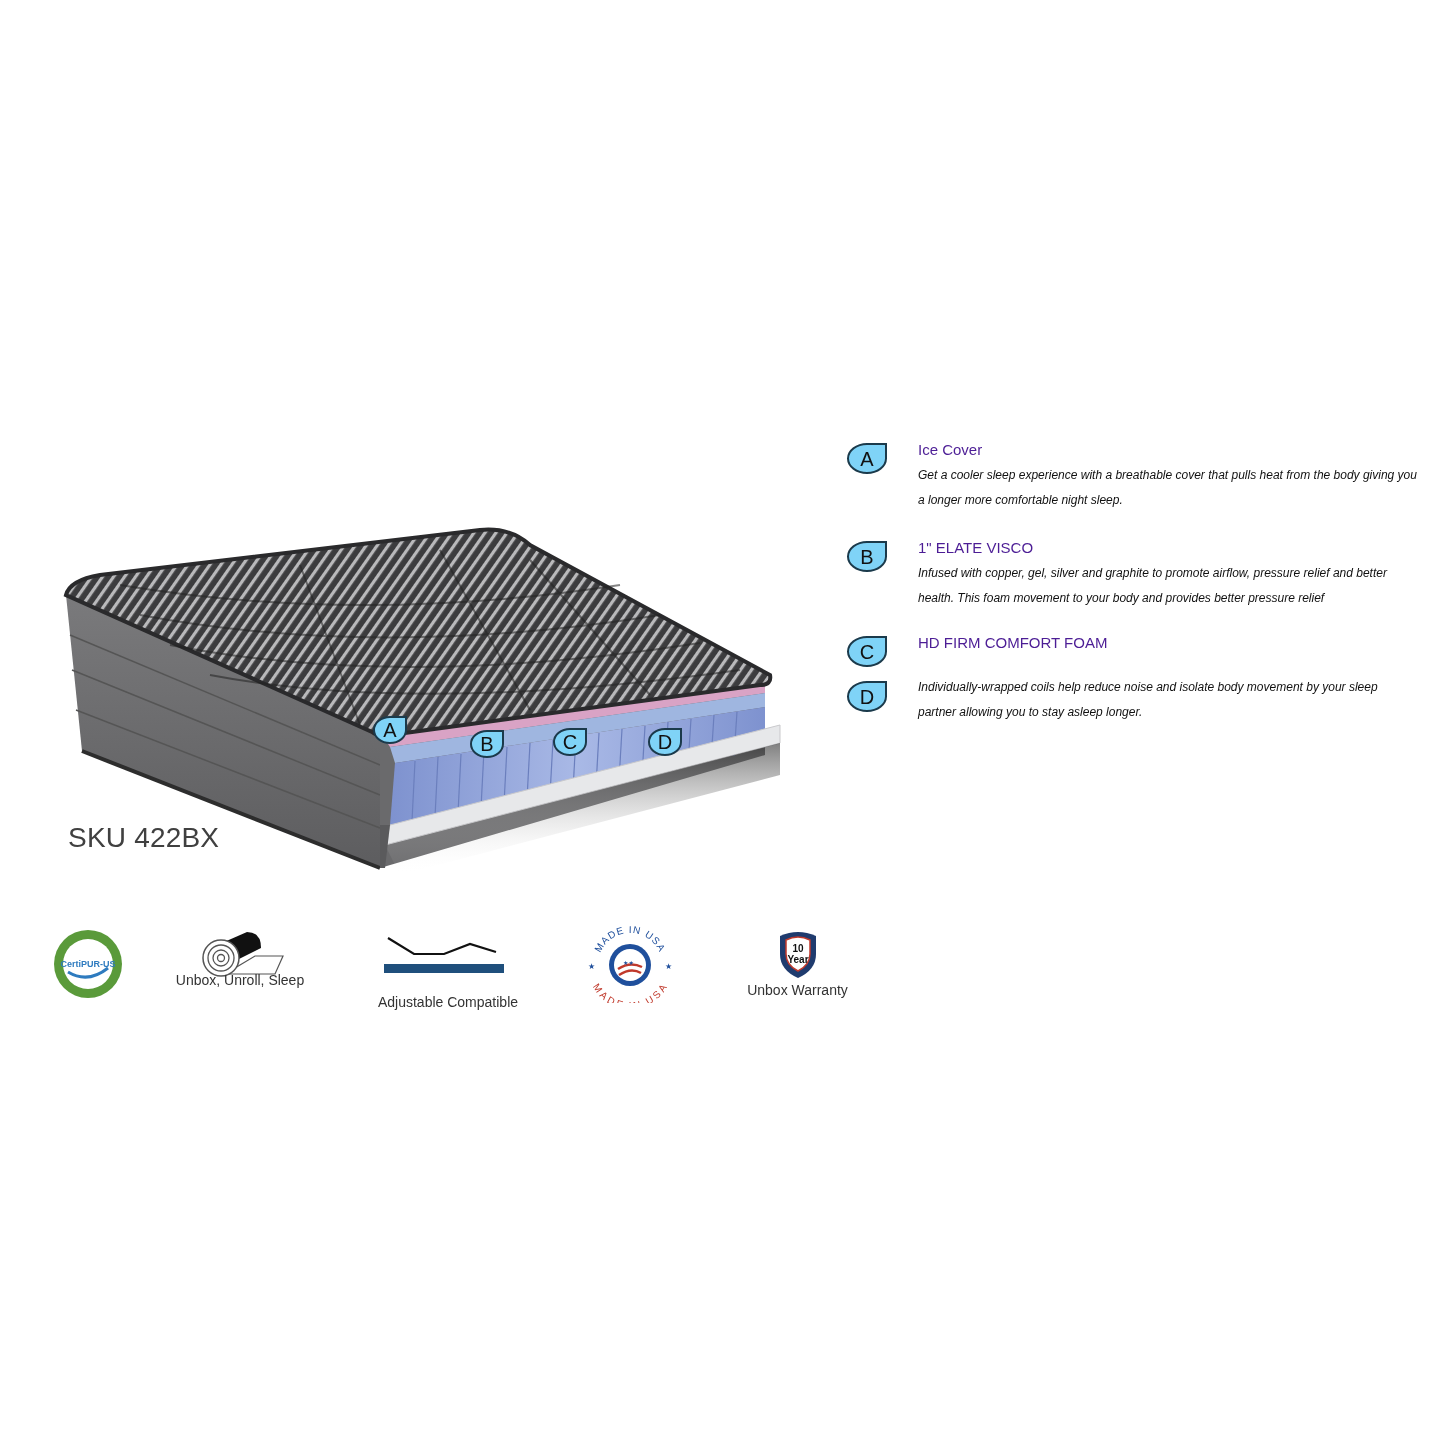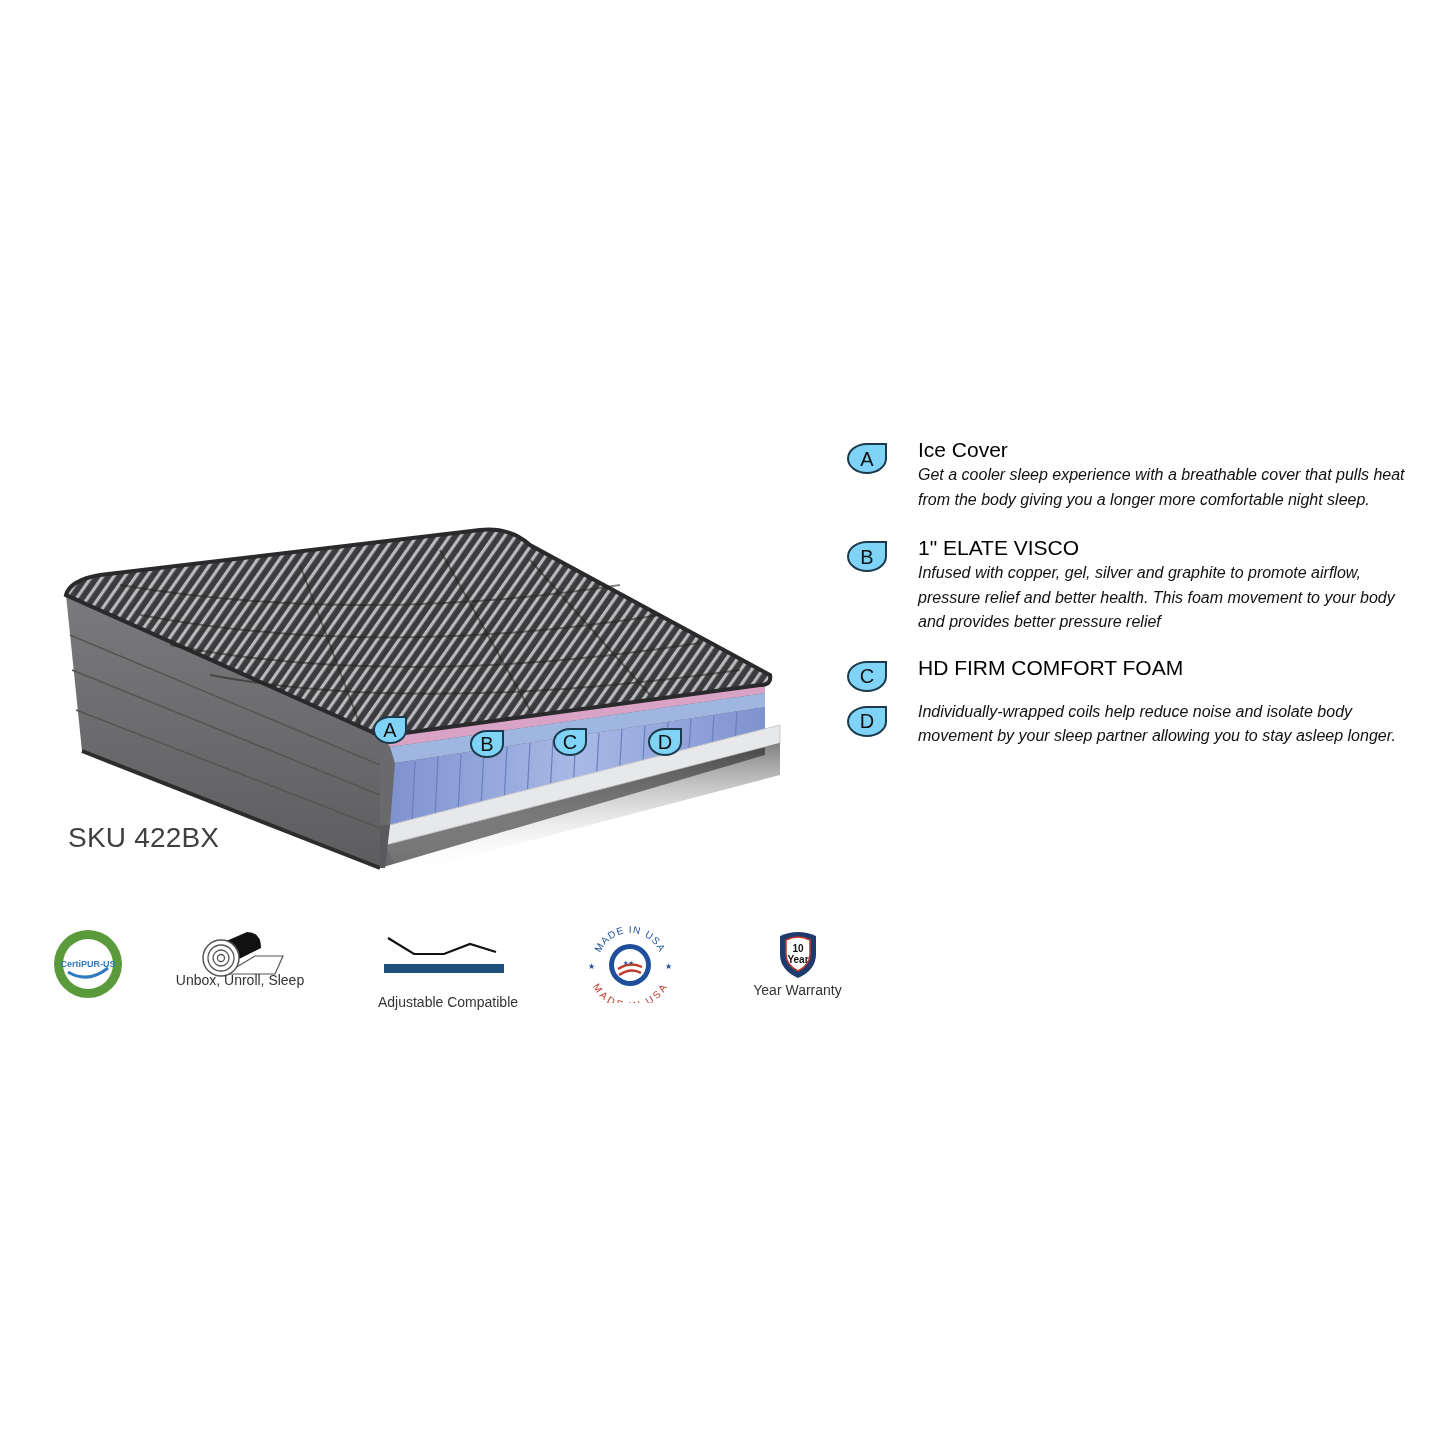--- a/index.html
+++ b/index.html
@@ -17,22 +17,22 @@
       display: flex; align-items: center; justify-content: center;
       font-family: "Liberation Sans", sans-serif; font-size: 20px; color: #111; line-height: 1;
     }
 
     .sku { position: absolute; left: 68px; top: 822px; font-size: 28px; color: #404040; letter-spacing: 0.2px; }
 
     
     .features { position: absolute; left: 847px; top: 437px; width: 570px; }
     .feature { position: relative; padding-left: 71px; }
     .feature .marker { position: absolute; left: 0; top: 6px; width: 40px; height: 31px; }
-    .feature-title { font-size: 21px; color: #000000; line-height: 26px; }
-    .feature-desc { font-style: italic; font-size: 16px; line-height: 24.5px; color: #111; }
+    .feature-title { font-size: 15px; color: #4c1d95; line-height: 26px; }
+    .feature-desc { font-style: italic; font-size: 12px; line-height: 24.5px; color: #111; }
     .f-a { margin-bottom: 23px; }
     .f-b { margin-bottom: 20px; }
     .f-c { margin-bottom: 19px; }
 
     
     .badge { position: absolute; text-align: center; }
     .badge-label { font-size: 14px; color: #333; white-space: nowrap; }
 
     .b-certipur { left: 50px; top: 928px; width: 76px; height: 72px; text-decoration: underline; }
     .b-unbox { left: 160px; top: 928px; width: 160px; }
@@ -218,14 +218,14 @@
   </svg>
 </div>
 
 <div class="badge b-warranty">
   <svg width="44" height="52" viewBox="0 0 44 52" style="position:absolute; left:31px; top:0;">
     <path d="M4 8 Q22 0 40 8 L40 26 Q40 42 22 50 Q4 42 4 26 Z" fill="#1f3b6e"></path>
     <path d="M10 12 Q22 6 34 12 L34 26 Q34 37 22 43 Q10 37 10 26 Z" fill="#ffffff" stroke="#c0392b" stroke-width="1.5"></path>
     <text x="22" y="24" text-anchor="middle" font-family="Liberation Sans, sans-serif" font-size="10" font-weight="bold" fill="#111">10</text>
     <text x="22" y="35" text-anchor="middle" font-family="Liberation Sans, sans-serif" font-size="10" font-weight="bold" fill="#111">Year</text>
   </svg>
-  <div class="badge-label">Year Warranty</div>
+  <div class="badge-label">Unbox Warranty</div>
 </div>
 
 </body></html>

